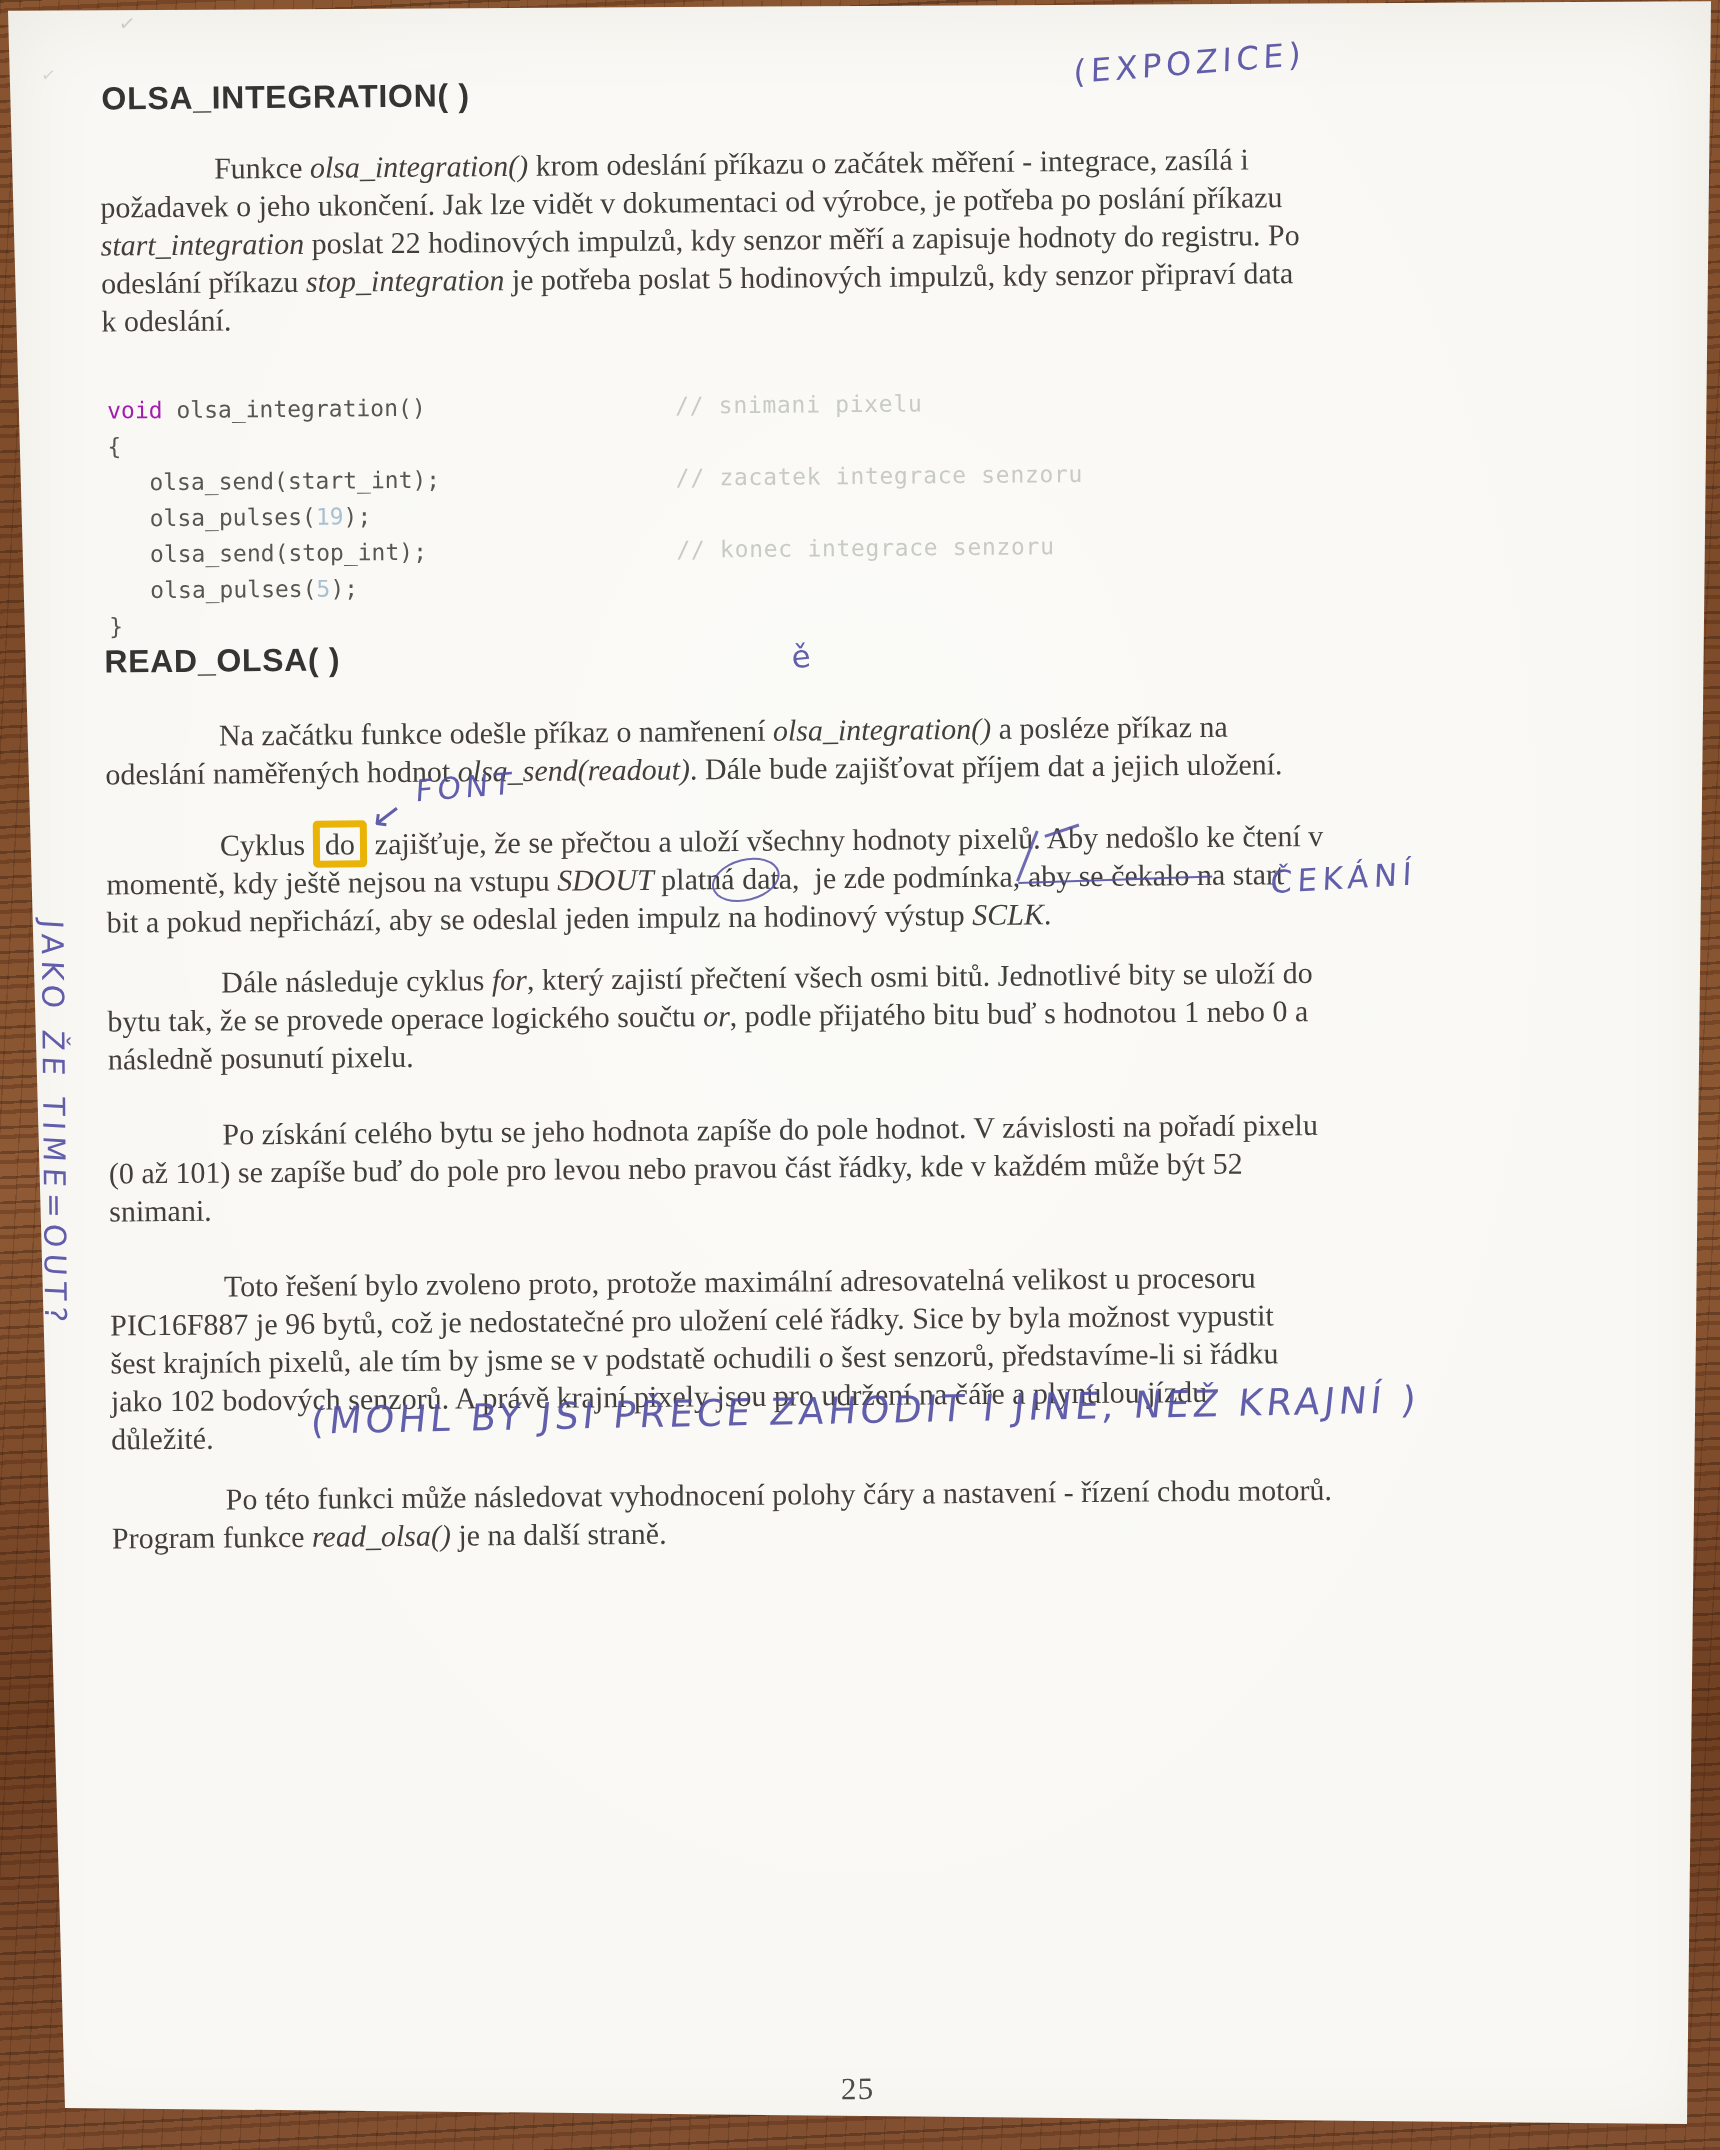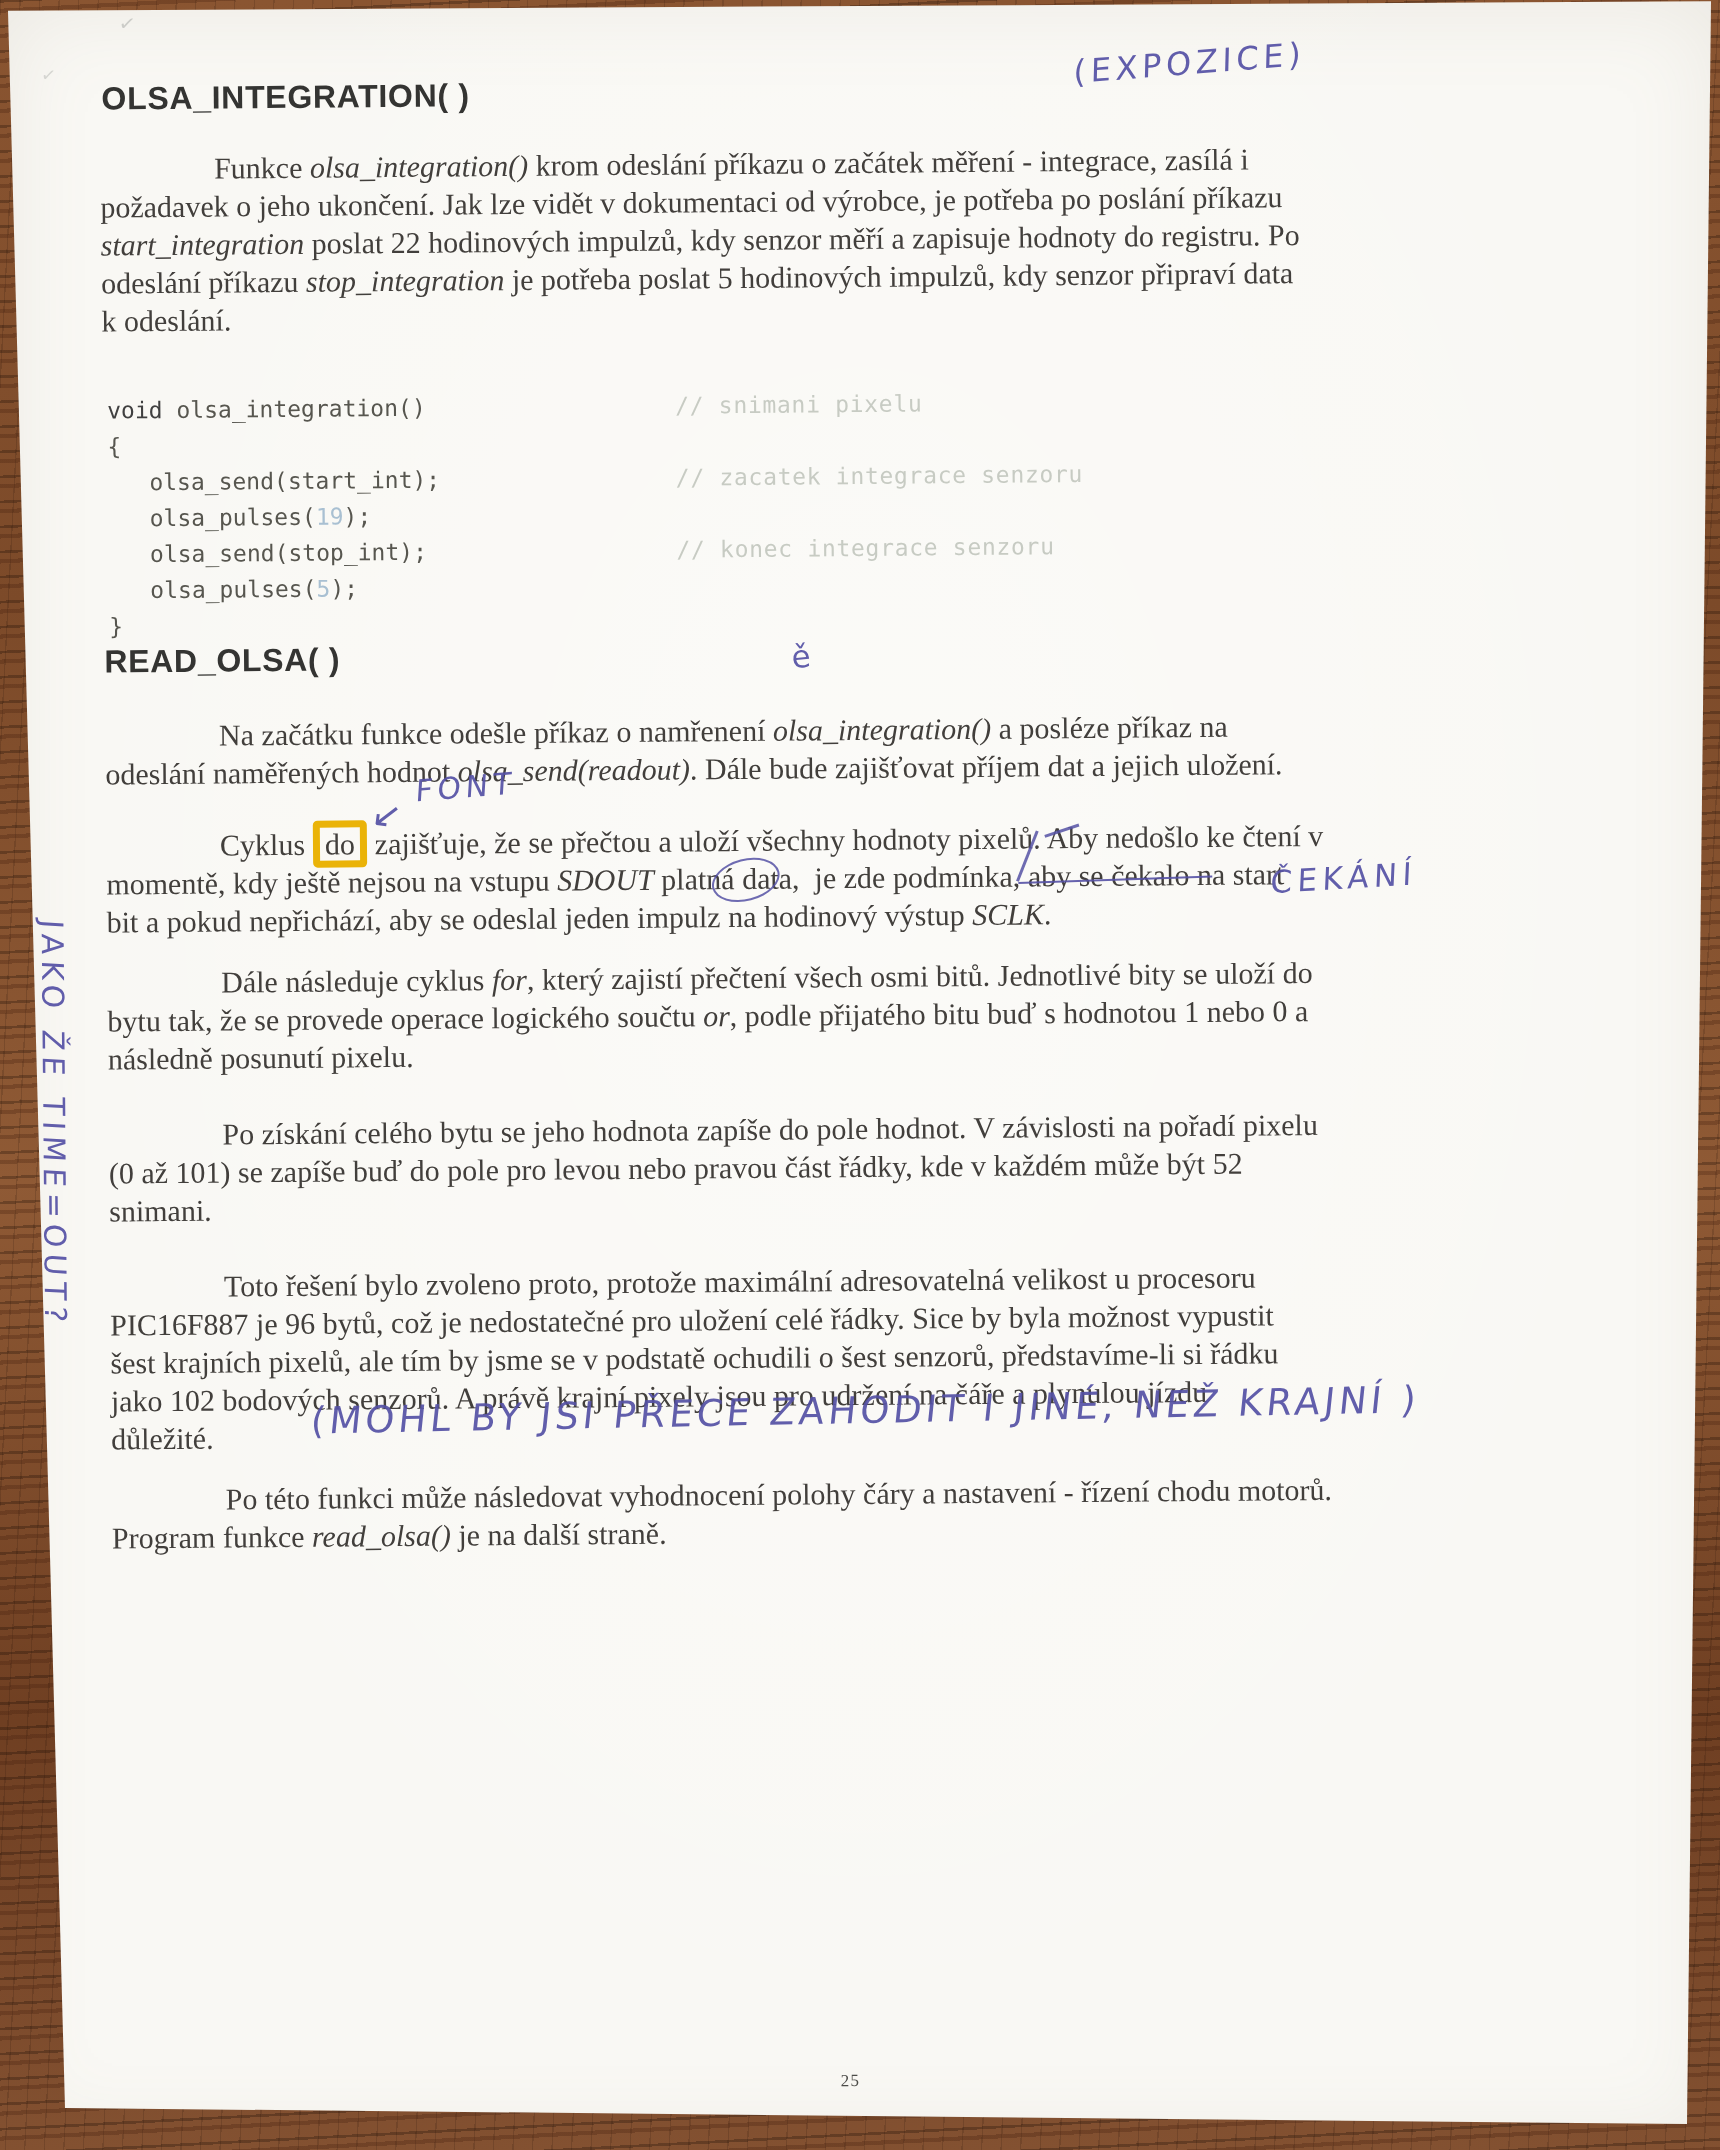--- a/index.html
+++ b/index.html
@@ -39,21 +39,21 @@
     border-top:2.7px solid #5551a5;transform:rotate(-1.4deg);opacity:.9;}
   
   .r-circ{position:relative;}
   .r-circ::after{content:"";position:absolute;left:38%;top:-2.7px;width:65px;height:38px;
     border:2.7px solid #5551a5;border-radius:50%;transform:rotate(-14deg);opacity:.85;}
 
   .code{position:absolute;font-family:"DejaVu Sans Mono",monospace;
     font-size:23px;line-height:36px;color:#57564f;}
   .code .line{position:relative;white-space:pre;}
   .code-comment{position:absolute;left:568px;top:0;color:#c7cbc3;letter-spacing:0.7px;}
-  .r-kw{color:#404040;margin-top:20px;}
+  .r-kw{color:#a21caf;margin-top:20px;}
   .r-num{color:#a9c0d2;}
 
   
   .hw{position:absolute;color:#5551a5;font-family:"DejaVu Sans",sans-serif;
     white-space:pre;opacity:.92;}
   .hw-expozice{left:1082px;top:47px;font-size:32px;letter-spacing:4.7px;transform:rotate(-4deg) skewX(-6deg);}
   .hw-hacek{left:795px;top:638px;font-size:31px;transform:rotate(-5deg);}
   .hw-font-arrow{left:374px;top:790px;font-size:36px;transform:rotate(8deg);}
   .hw-font{left:418px;top:766px;font-size:30px;letter-spacing:4.7px;transform:rotate(-4deg) skewX(-8deg);}
   .hw-cekani{left:1272px;top:864px;font-size:31px;letter-spacing:5.4px;transform:rotate(-3deg) skewX(-6deg);}
@@ -64,21 +64,21 @@
   
   .stroke-aby-short{position:absolute;left:1046px;top:831px;width:36px;height:0;
     border-top:3.4px solid #5551a5;transform:rotate(-18deg);opacity:.85;}
   .stroke-aby-slash{position:absolute;left:1038px;top:832px;width:2.7px;height:54px;
     background:#5551a5;transform:rotate(22deg);transform-origin:top left;opacity:.85;}
 
   .pencil-check{position:absolute;color:#ccccc8;font-size:20px;transform:rotate(8deg);}
   .pencil-check.c2{left:50px;top:58px;font-size:17.5px;color:#d5d5d1;}
   .pencil-check.c1{left:128px;top:5.4px;}
 
-  .page-number{position:absolute;left:832px;top:2071px;font-size:17px;color:#4c4c49;letter-spacing:1.3px;}
+  .page-number{position:absolute;left:832px;top:2071px;font-size:31px;color:#4c4c49;letter-spacing:1.3px;}
 </style>
 </head>
 <body>
 
 <div class="wood"></div>
 <div class="paper"></div>
 
 <div class="content">
 
   <span class="pencil-check c1">✓</span>

